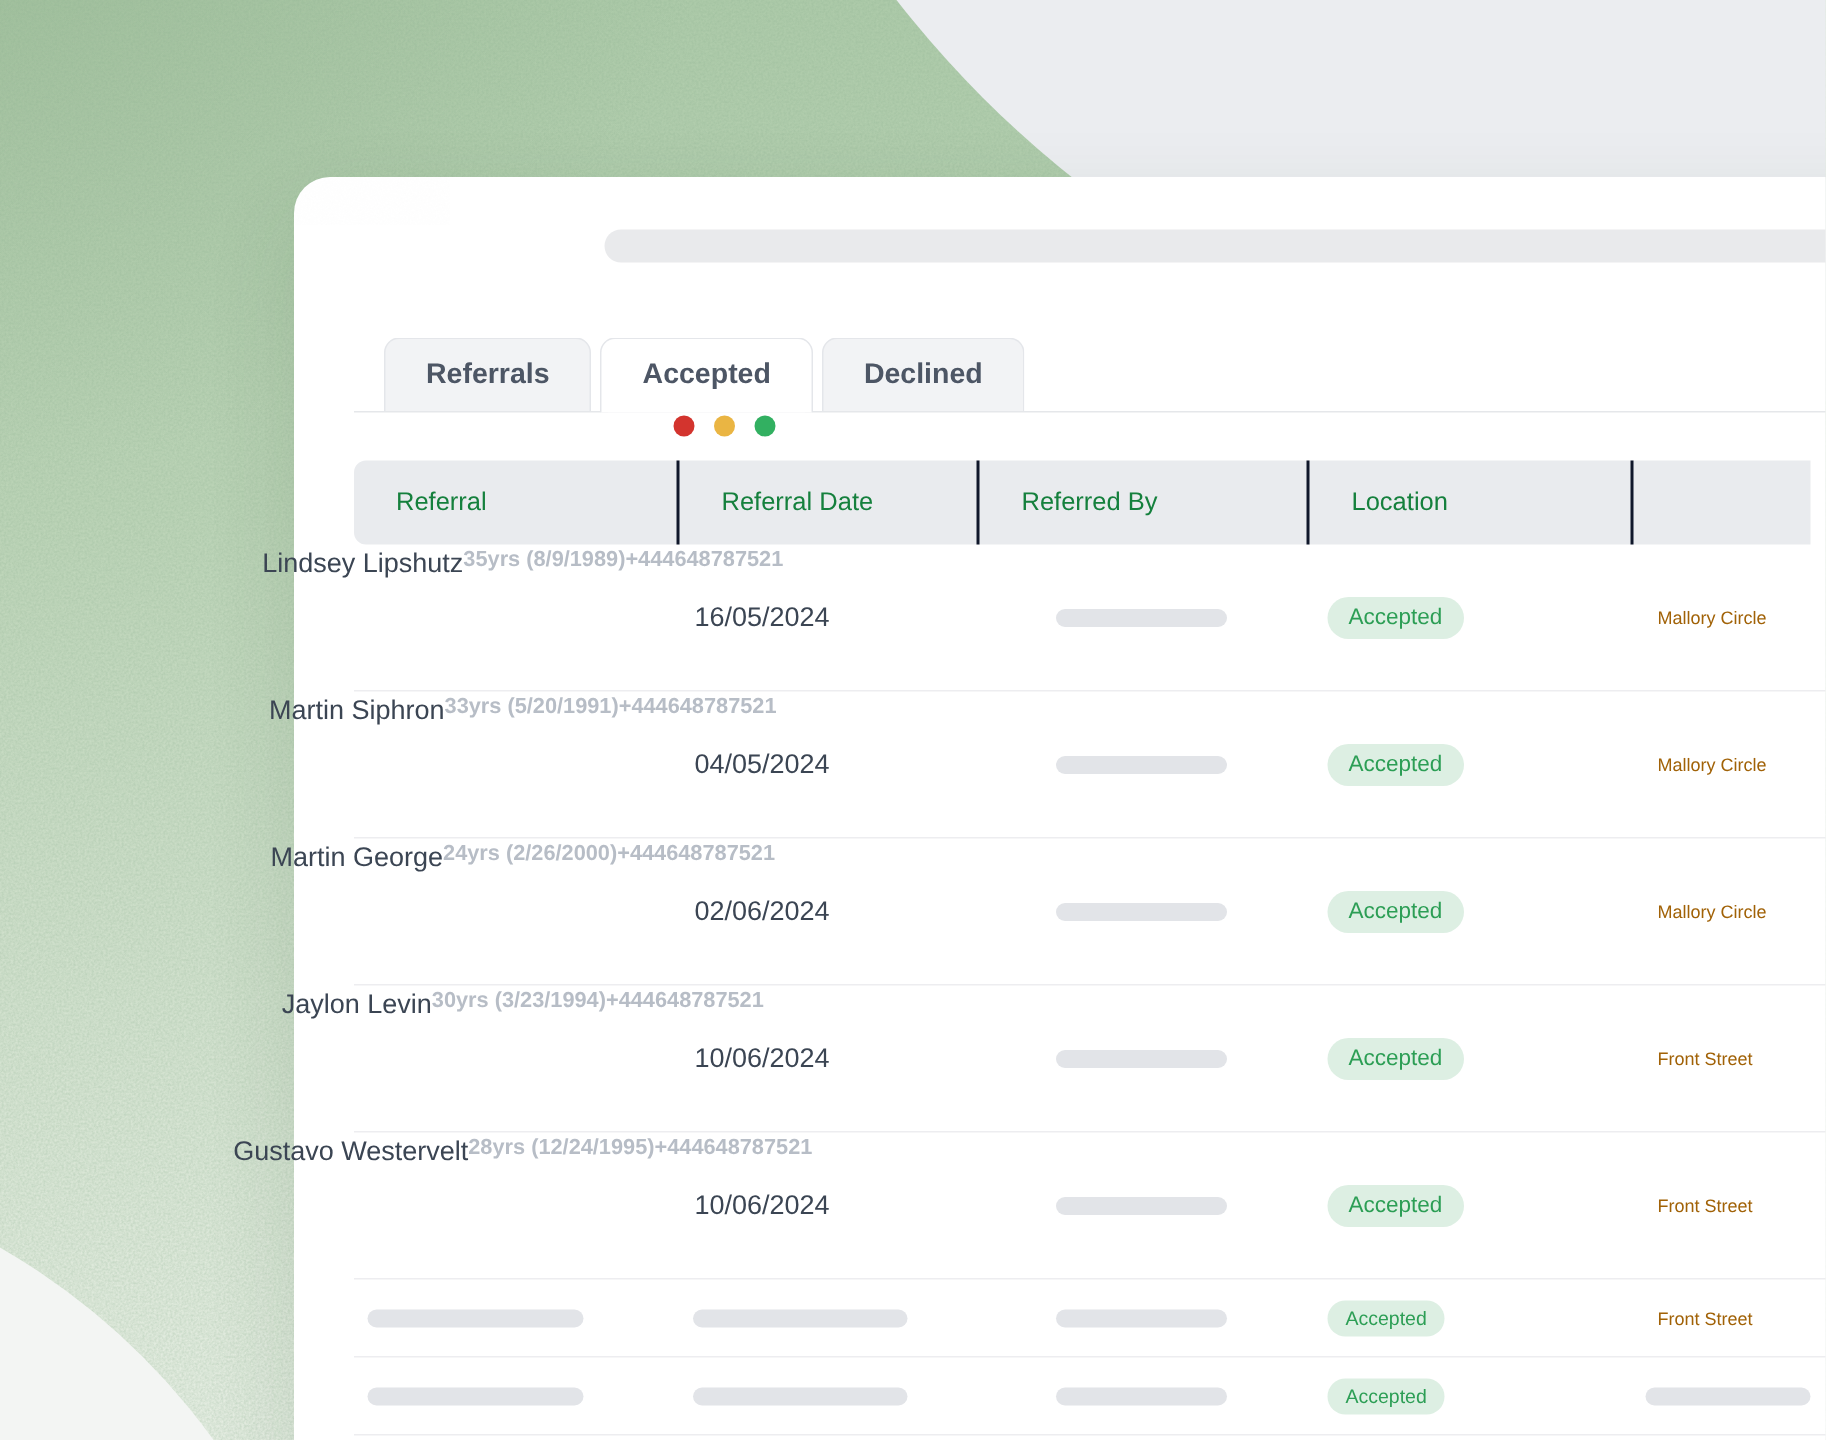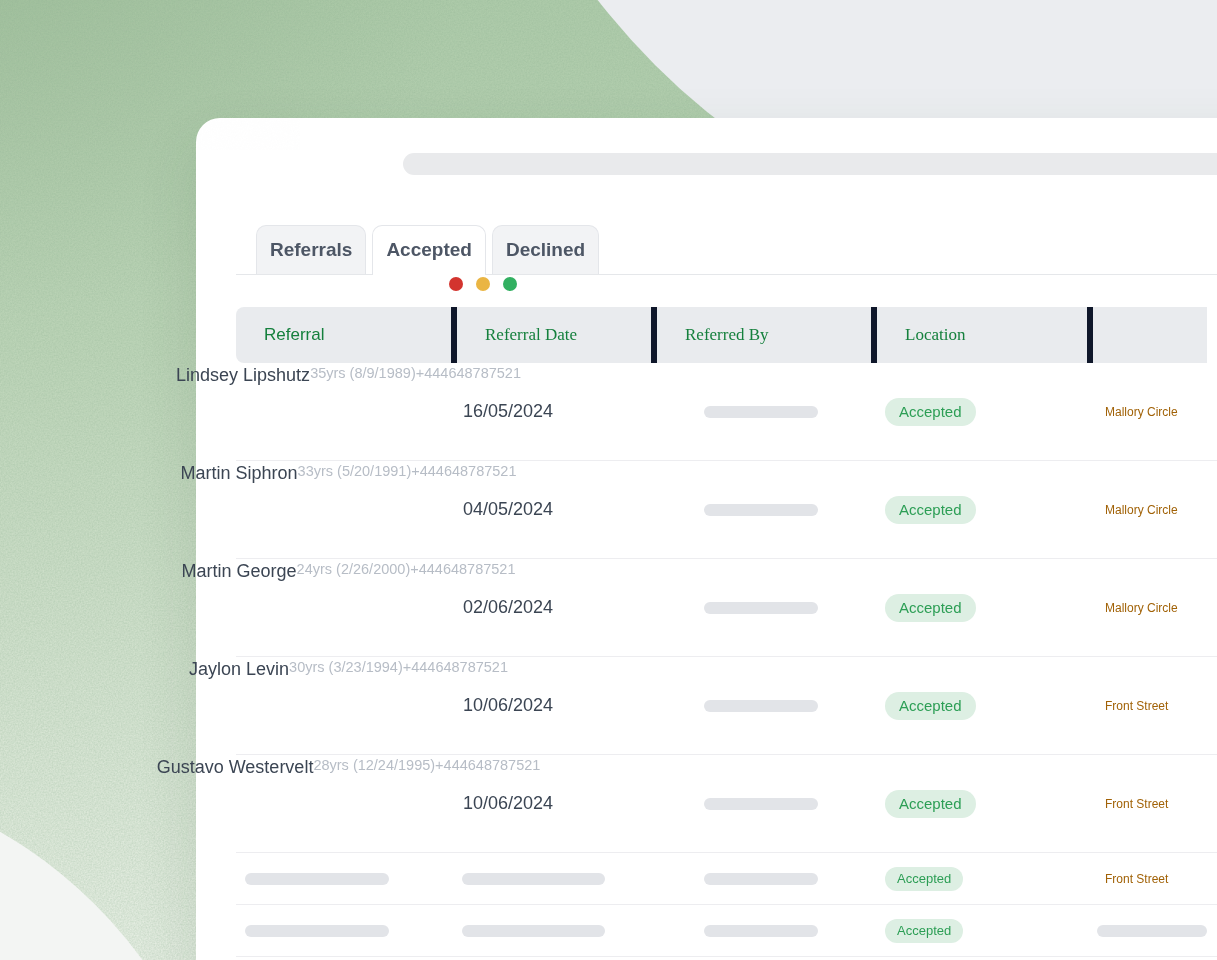--- a/index.html
+++ b/index.html
@@ -46,21 +46,21 @@
   }
 
   
   .tabs {
     position:absolute; top:107px; left:40px; right:0;
     display:flex; align-items:flex-end; gap:6px;
     padding-left:20px; height:50px;
     border-bottom:1px solid #e5e7ea;
   }
   .tab {
-    height:49px; line-height:48px; padding:0 13px;
+    height:49px; line-height:48px; padding:0 27px;
     font-size:19px; font-weight:600; color:#4d5665;
     background:#f2f3f5;
     border:1px solid #e4e6ea; border-bottom:none;
     border-radius:10px 10px 0 0;
     cursor:pointer; white-space:nowrap;
   }
   .tab.active {
     background:#ffffff; height:50px; margin-bottom:-1px;
     position:relative; z-index:2;
   }
@@ -70,29 +70,29 @@
   .grid-row {
     display:grid;
     grid-template-columns:215px 200px 220px 216px 120px 1fr;
   }
   .thead { height:56px; }
   .th {
     background:#e9ebee; display:flex; align-items:center;
     font-size:17px; font-weight:500; color:#15803d;
     padding-left:28px; white-space:nowrap;
   }
-  .th + .th { border-left:6px solid #0f172a;font-family:Liberation Serif, serif; }
+  .th + .th { border-left:2px solid #0f172a; }
   .th:first-child { border-radius:8px 0 0 8px; }
   .row { border-bottom:1px solid #ededf0; }
   .row-data { height:98px; }
   .row-skel { height:52px; }
   .cell { display:flex; align-items:center; overflow:visible; }
   .cell-name { padding-left:10px; display:flex; flex-direction:row; justify-content:center; align-items:flex-start; }
   .name { font-size:18px; line-height:25px; font-weight:500; color:#3b4553; white-space:nowrap; }
-  .sub  { font-size:14.5px; line-height:21px; color:#b7bdc6; white-space:nowrap; }
+  .sub  { font-size:14.5px; line-height:21px; color:#b7bdc6; white-space:nowrap;font-weight:bold; }
   .cell-date { padding-left:12px; font-size:18px; color:#3b4553; }
   .cell-ref  { justify-content:center; }
   .cell-status { padding-left:14px; }
   .cell-loc { padding-left:18px; font-size:12px; color:#a16207; white-space:nowrap; }
   .badge {
     display:inline-block; background:#ddefe3; color:#2c9e55;
     font-size:15px; font-weight:500; line-height:1;
     padding:6px 14px 7px; border-radius:999px; white-space:nowrap;
   }
   .badge.small { font-size:13px; padding:5px 12px 6px; }

